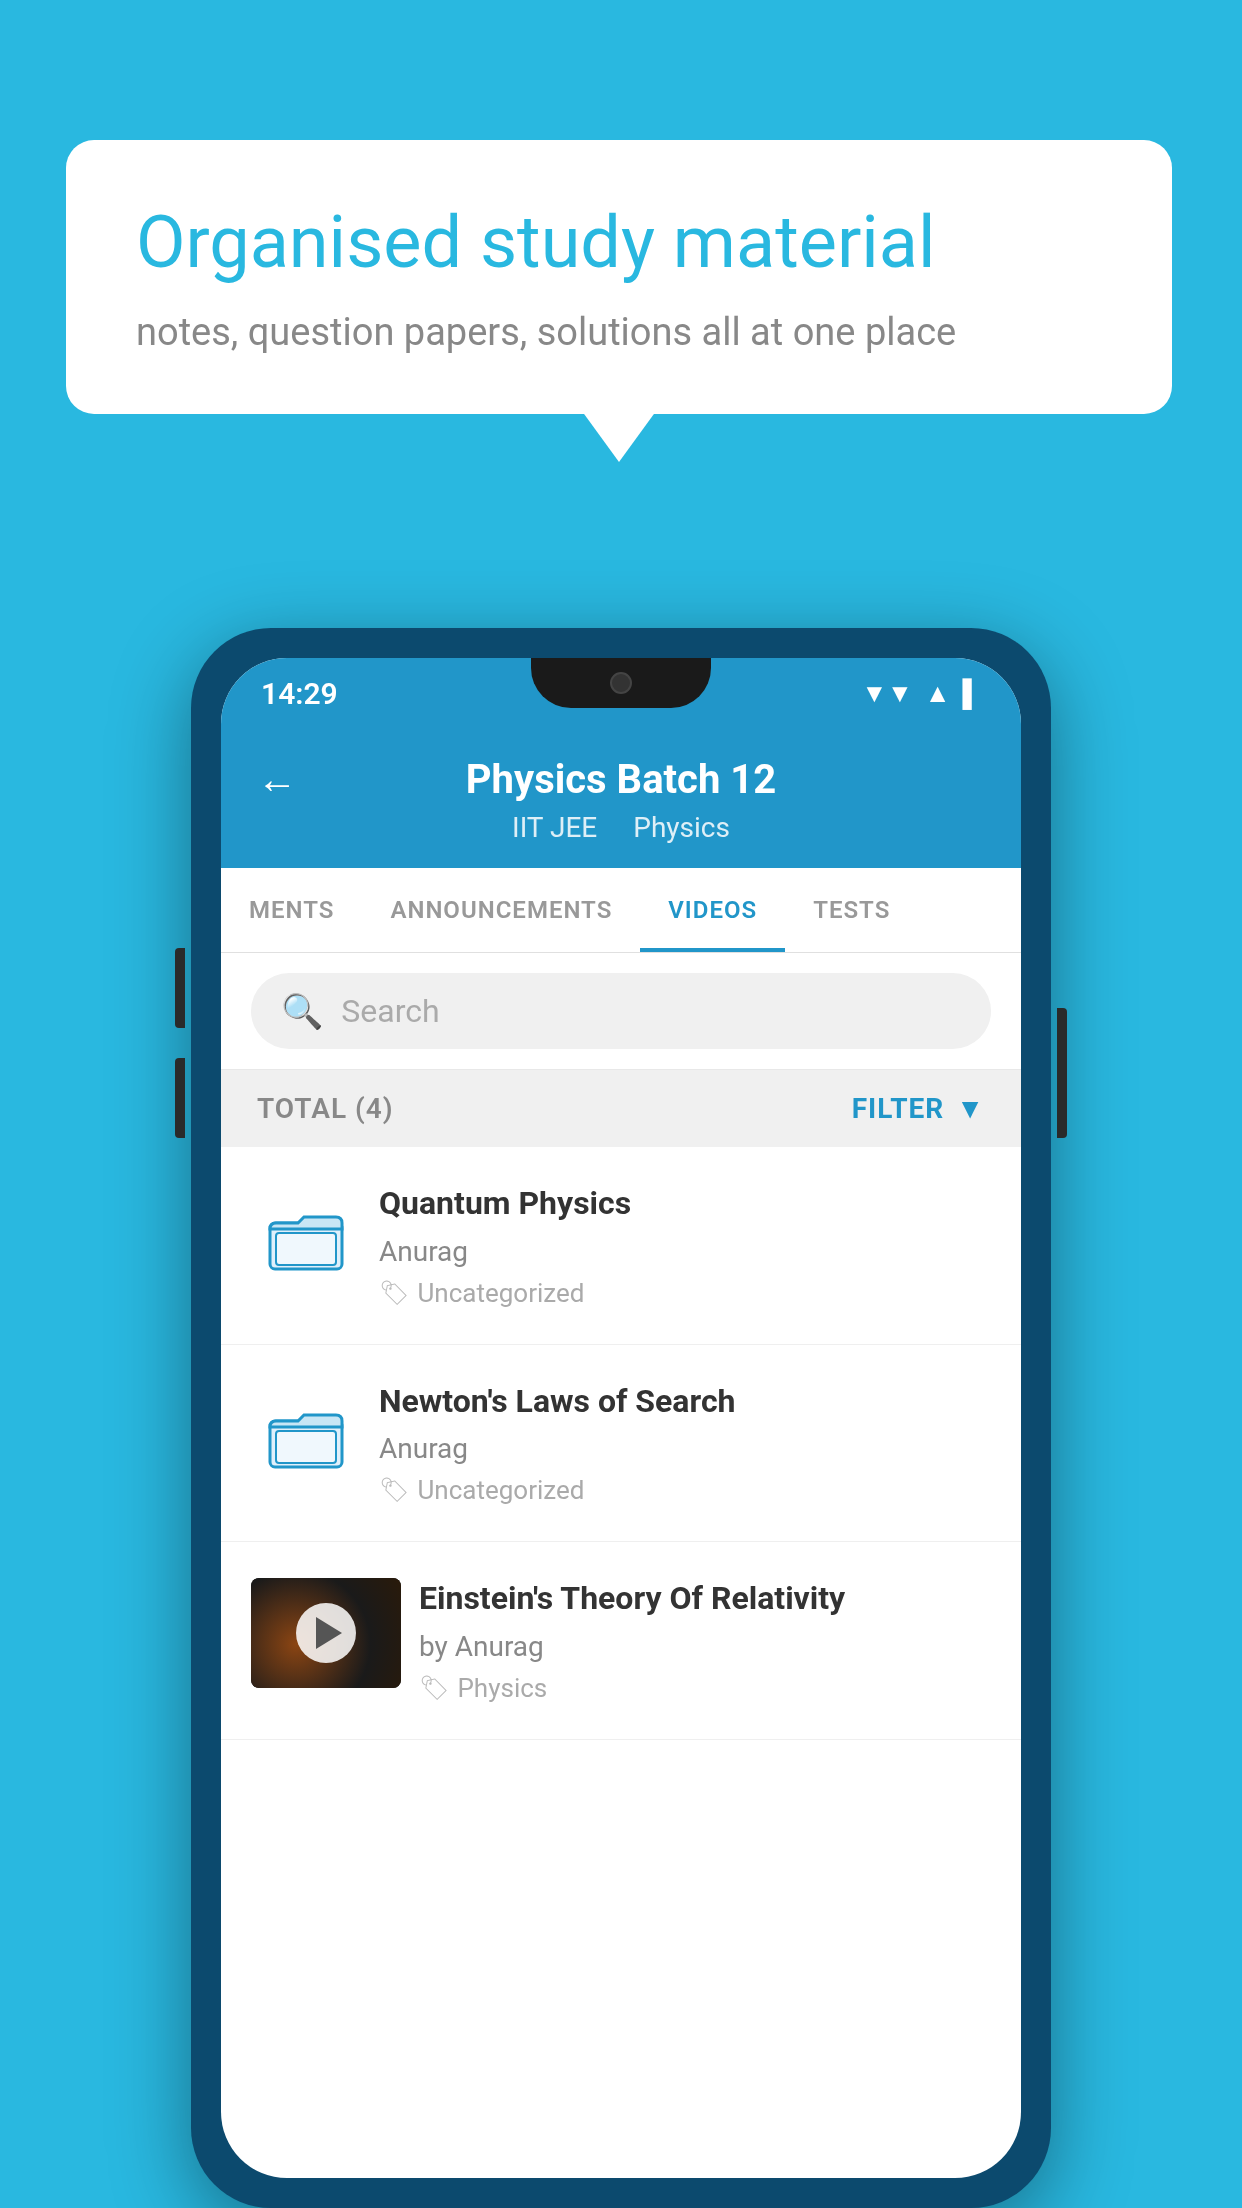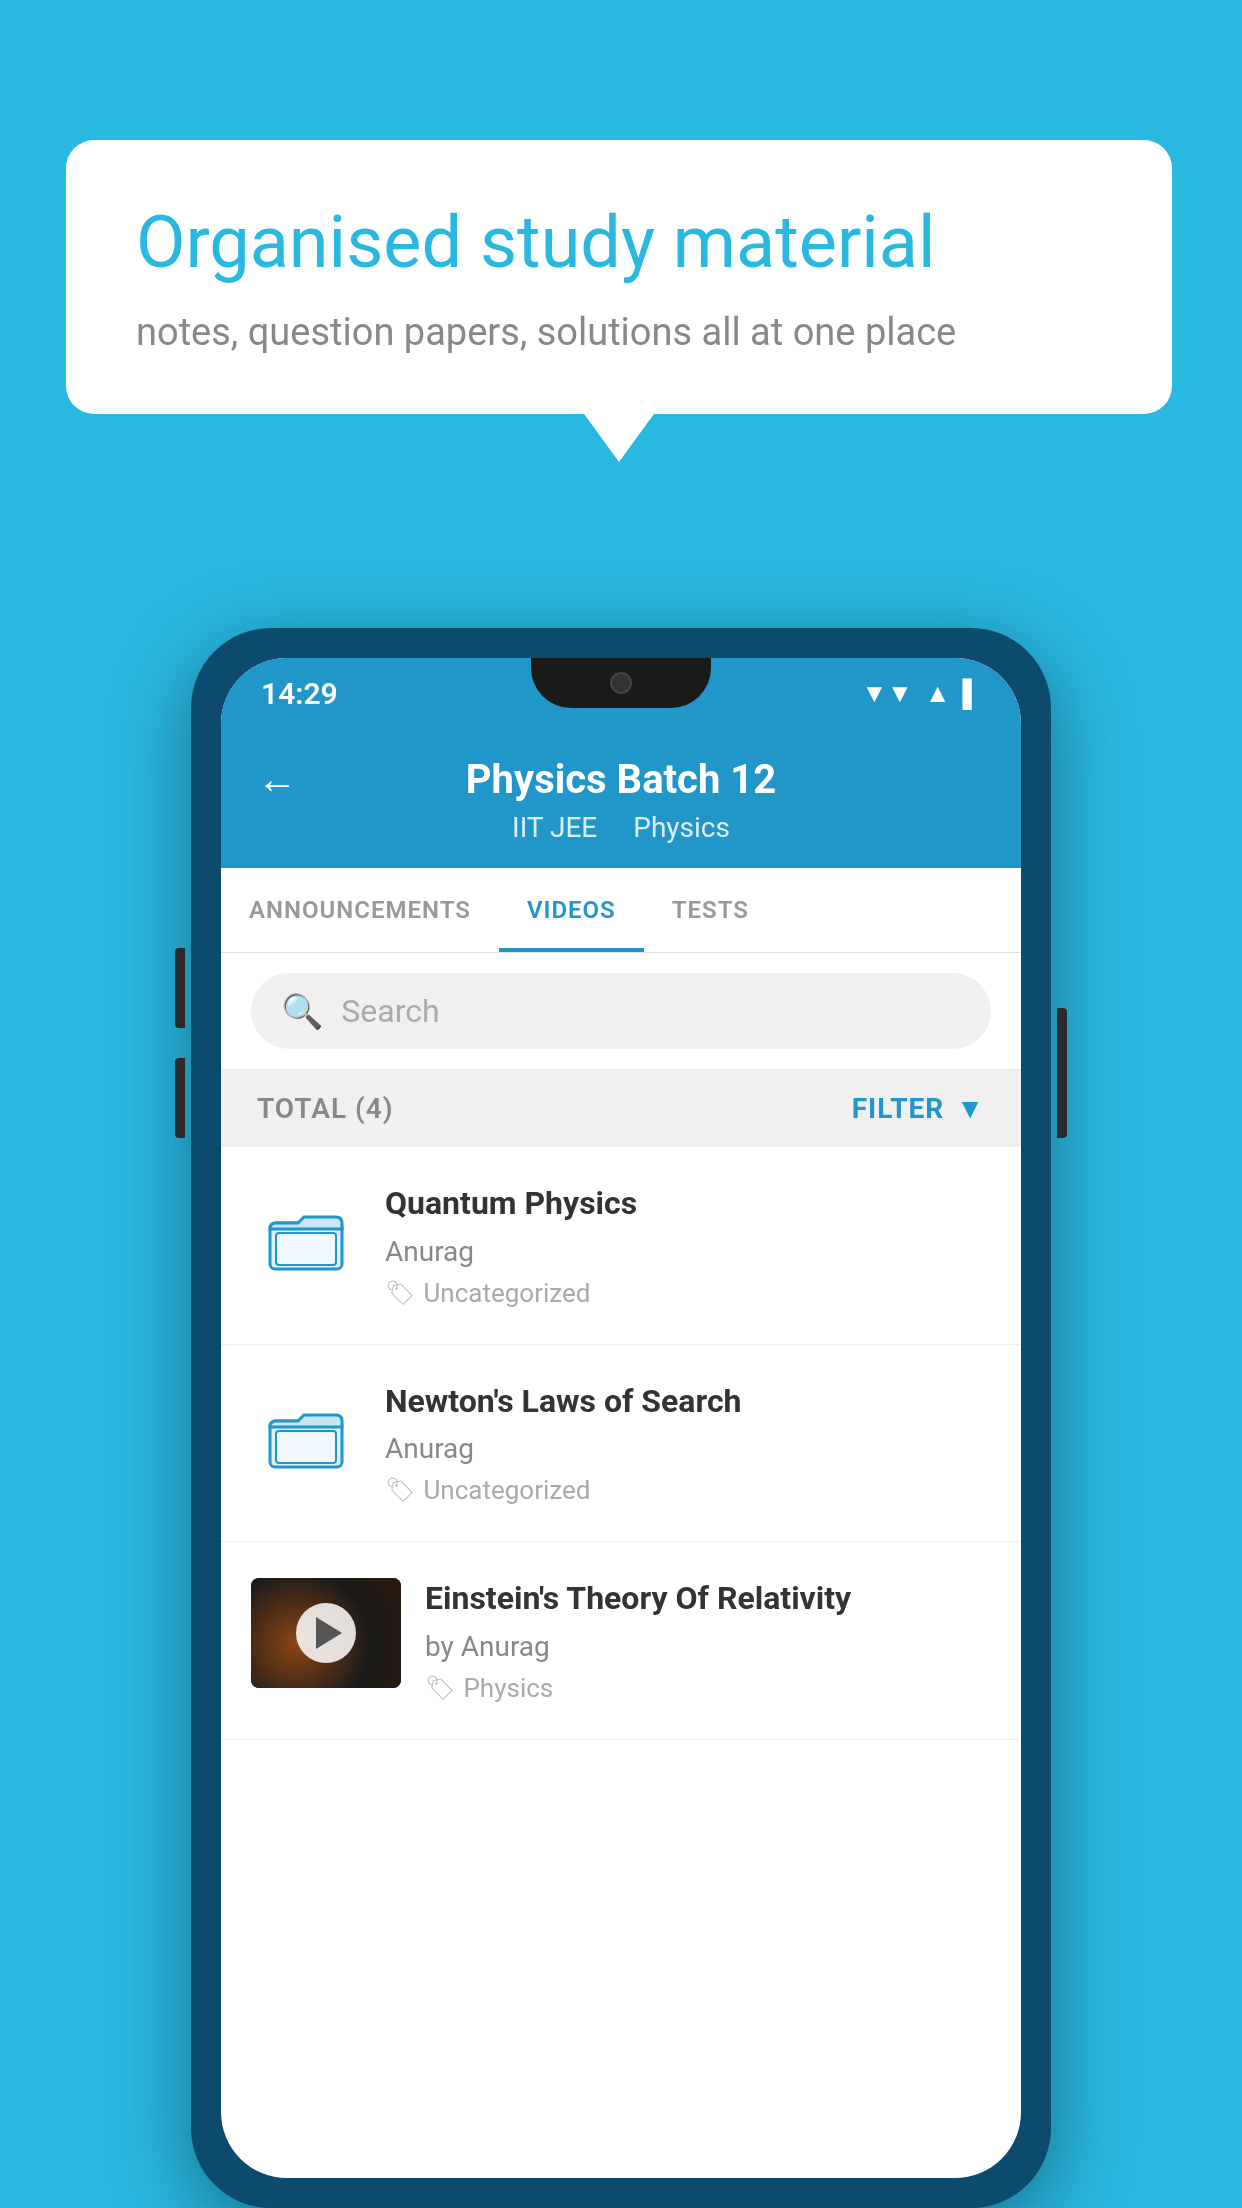--- a/index.html
+++ b/index.html
@@ -277,21 +277,21 @@
     
     .video-list {
       background: #fff;
     }
 
     .video-item {
       display: flex;
       align-items: flex-start;
       padding: 36px 30px;
       border-bottom: 1px solid #efefef;
-      gap: 24px;
+      gap: 18px;
     }
 
     .video-thumb {
       width: 150px;
       height: 110px;
       background: #1a1a1a;
       border-radius: 8px;
       flex-shrink: 0;
       overflow: hidden;
       position: relative;
@@ -458,20 +458,21 @@
             <div class="back-btn">←</div>
             <div class="header-title">Physics Batch 12</div>
           </div>
           <div class="header-tags">
             <span class="header-tag">IIT JEE</span>
             <span class="header-tag">Physics</span>
           </div>
         </div>
 
         <div class="tabs">
+          <div class="tab-item">MENTS</div>
           <div class="tab-item">ANNOUNCEMENTS</div>
           <div class="tab-item active">VIDEOS</div>
           <div class="tab-item">TESTS</div>
         </div>
 
         <div class="screen-body">
 
           <div class="search-container">
             <div class="search-box">
               <span class="search-icon">🔍</span>

